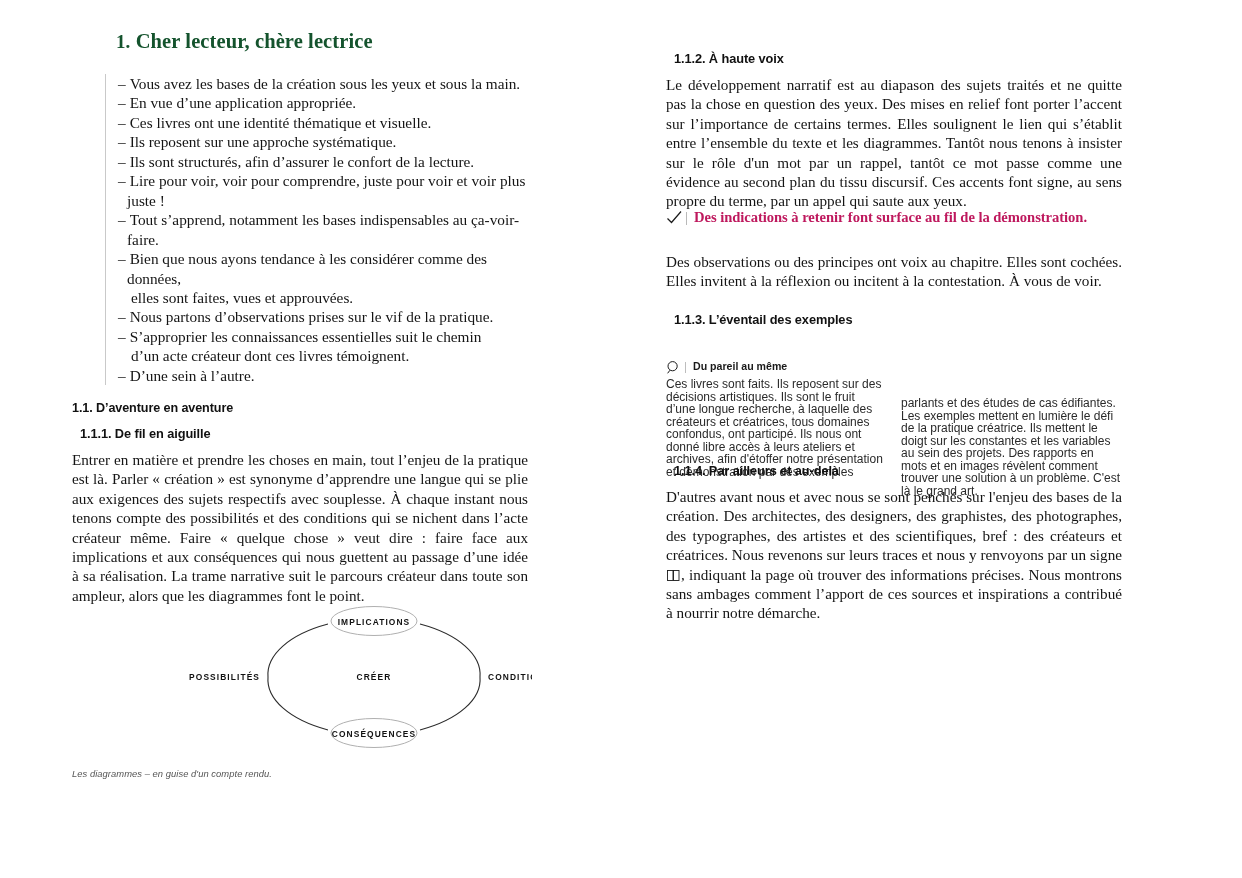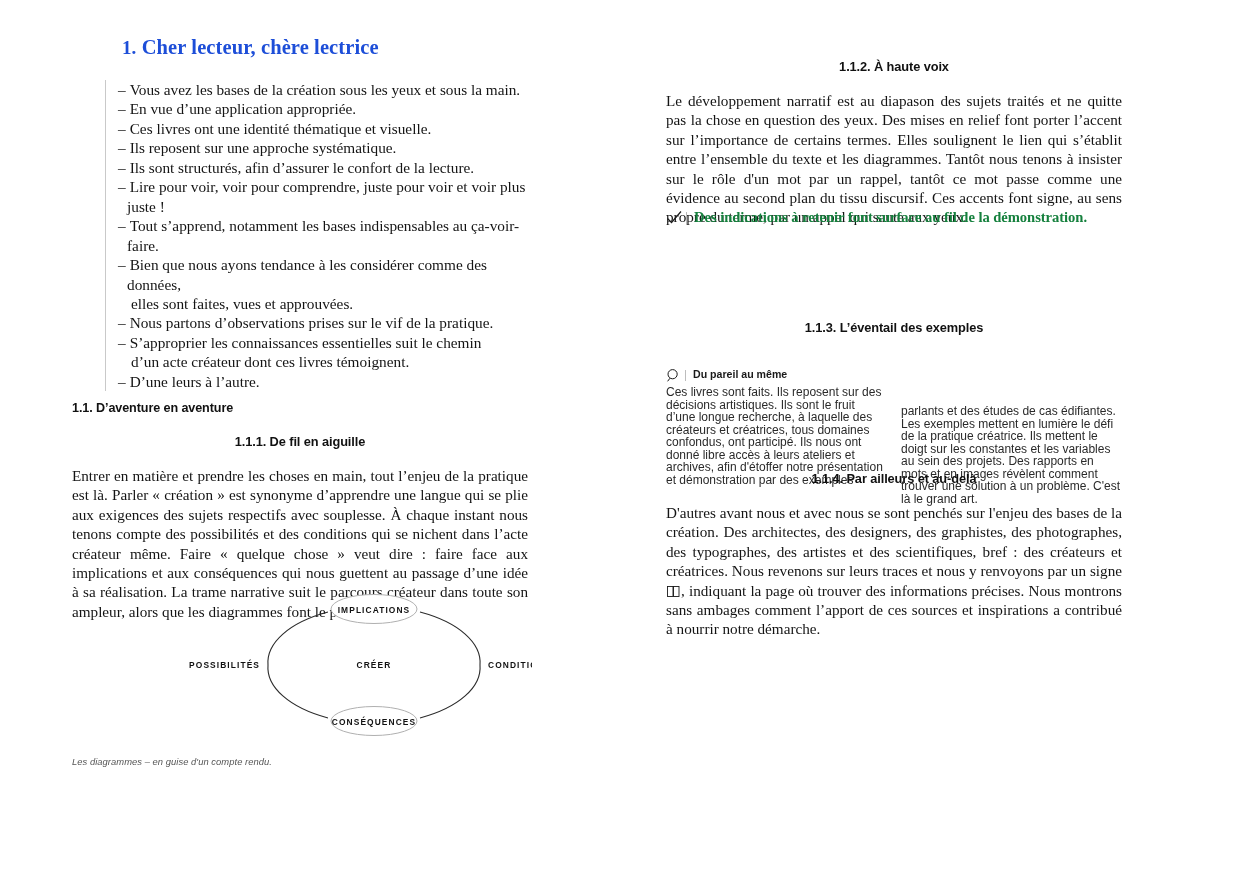--- a/index.html
+++ b/index.html
@@ -34,24 +34,24 @@
     top: 0;
     width: 456px;
   }
 
   
   .chapter-title {
     font-family: "Liberation Serif", serif;
     font-weight: bold;
     font-size: 20.5px;
     letter-spacing: 0.1px;
-    margin: 17px;
+    margin: 11px;
     padding-top: 19px;
     padding-left: 33px;
-    color: #1d4ed8;
+    color: #14532d;
   }
   .chapter-num {
     font-variant: small-caps;
     text-transform: lowercase;
     font-size: 19px;
   }
 
   
   .intro-list {
     margin: 0;
@@ -86,43 +86,42 @@
     letter-spacing: -0.1px;
   }
   .h2 {
     font-size: 12.6px;
     line-height: 17px;
     margin: 0;
   }
   .h3 {
     font-size: 12.8px;
     line-height: 17px;
-    margin: 16px;
-    text-align: center;
+    margin: 8px;
   }
 
   
   .body-par {
     font-family: "Liberation Serif", serif;
     font-size: 15.2px;
     line-height: 19.4px;
     text-align: justify;
     margin: 1px 0 0 0;
     color: #141414;
     hyphens: manual;
   }
 
   
   .left-sec-1 { position: absolute; left: 0; top: 400px; width: 456px; }
 
   
   .diagram-wrap {
     position: absolute;
     left: 0px;
-    top: 580px;
+    top: 592px;
     width: 460px;
   }
   .diagram-caption {
     font-family: "Liberation Sans", sans-serif;
     font-style: italic;
     font-size: 9.4px;
     color: #555555;
     letter-spacing: 0.05px;
     position: absolute;
     left: 0px;
@@ -152,21 +151,21 @@
     height: 13px;
     background: #b9b9b9;
     margin: 4px 7px 0 3px;
     flex: 0 0 auto;
   }
   .callout-text {
     font-family: "Liberation Serif", serif;
     font-weight: bold;
     font-size: 14.6px;
     line-height: 18px;
-    color: #15803d;
+    color: #be185d;
     letter-spacing: -0.05px;
     text-align: center;
   }
   .callout-body {
     margin-top: 26px;
   }
 
   
   .ex-head {
     display: flex;
@@ -225,21 +224,21 @@
         <li><span class="dash">–</span><span>Vous avez les bases de la création sous les yeux et sous la main.</span></li>
         <li><span class="dash">–</span><span>En vue d’une application appropriée.</span></li>
         <li><span class="dash">–</span><span>Ces livres ont une identité thématique et visuelle.</span></li>
         <li><span class="dash">–</span><span>Ils reposent sur une approche systématique.</span></li>
         <li><span class="dash">–</span><span>Ils sont structurés, afin d’assurer le confort de la lecture.</span></li>
         <li><span class="dash">–</span><span>Lire pour voir, voir pour comprendre, juste pour voir et voir plus juste !</span></li>
         <li><span class="dash">–</span><span>Tout s’apprend, notamment les bases indispensables au ça-voir-faire.</span></li>
         <li><span class="dash">–</span><span>Bien que nous ayons tendance à les considérer comme des données,</span><span class="cont">elles sont faites, vues et approuvées.</span></li>
         <li><span class="dash">–</span><span>Nous partons d’observations prises sur le vif de la pratique.</span></li>
         <li><span class="dash">–</span><span>S’approprier les connaissances essentielles suit le chemin</span><span class="cont">d’un acte créateur dont ces livres témoignent.</span></li>
-        <li><span class="dash">–</span><span>D’une leurs à l’autre.</span></li>
+        <li><span class="dash">–</span><span>D’une sein à l’autre.</span></li>
       </ul>
 
     <div class="left-sec-1">
       <div class="h2">1.1. D’aventure en aventure</div>
       <div class="h3">1.1.1. De fil en aiguille</div>
       <p class="body-par">Entrer en matière et prendre les choses en main, tout l’enjeu de la pratique est là. Parler « création » est synonyme d’apprendre une langue qui se plie aux exigences des sujets respectifs avec souplesse. À chaque instant nous tenons compte des possibilités et des conditions qui se nichent dans l’acte créateur même. Faire « quelque chose » veut dire : faire face aux implications et aux conséquences qui nous guettent au passage d’une idée à sa réalisation. La trame narrative suit le parcours créateur dans toute son ampleur, alors que les diagrammes font le point.</p>
     </div>
 
     <div class="diagram-wrap">
       <svg width="460" height="175" viewBox="0 0 460 175">
@@ -281,20 +280,21 @@
     </div>
 
     <div class="r-callout">
       <div class="callout-line">
         <svg class="callout-icon" viewBox="0 0 17 16">
           <path d="M1.5 8.5 L5.5 12.5 L15 1.5" fill="none" stroke="#1a1a1a" stroke-width="1.2"></path>
         </svg>
         <div class="callout-rule"></div>
         <div class="callout-text">Des indications à retenir font surface au fil de la démonstration.</div>
       </div>
+      <p class="body-par callout-body">Des observations ou des principes ont voix au chapitre. Elles sont cochées. Elles invitent à la réflexion ou incitent à la contestation. À vous de voir.</p>
     </div>
 
     <div class="r-sec-113">
       <div class="h3">1.1.3. L’éventail des exemples</div>
 
       <div class="ex-head">
         <svg class="ex-icon" viewBox="0 0 15 15">
           <circle cx="6.6" cy="6.2" r="4.6" fill="none" stroke="#1a1a1a" stroke-width="1"></circle>
           <line x1="4.0" y1="10.2" x2="1.6" y2="13.3" stroke="#1a1a1a" stroke-width="1"></line>
         </svg>

